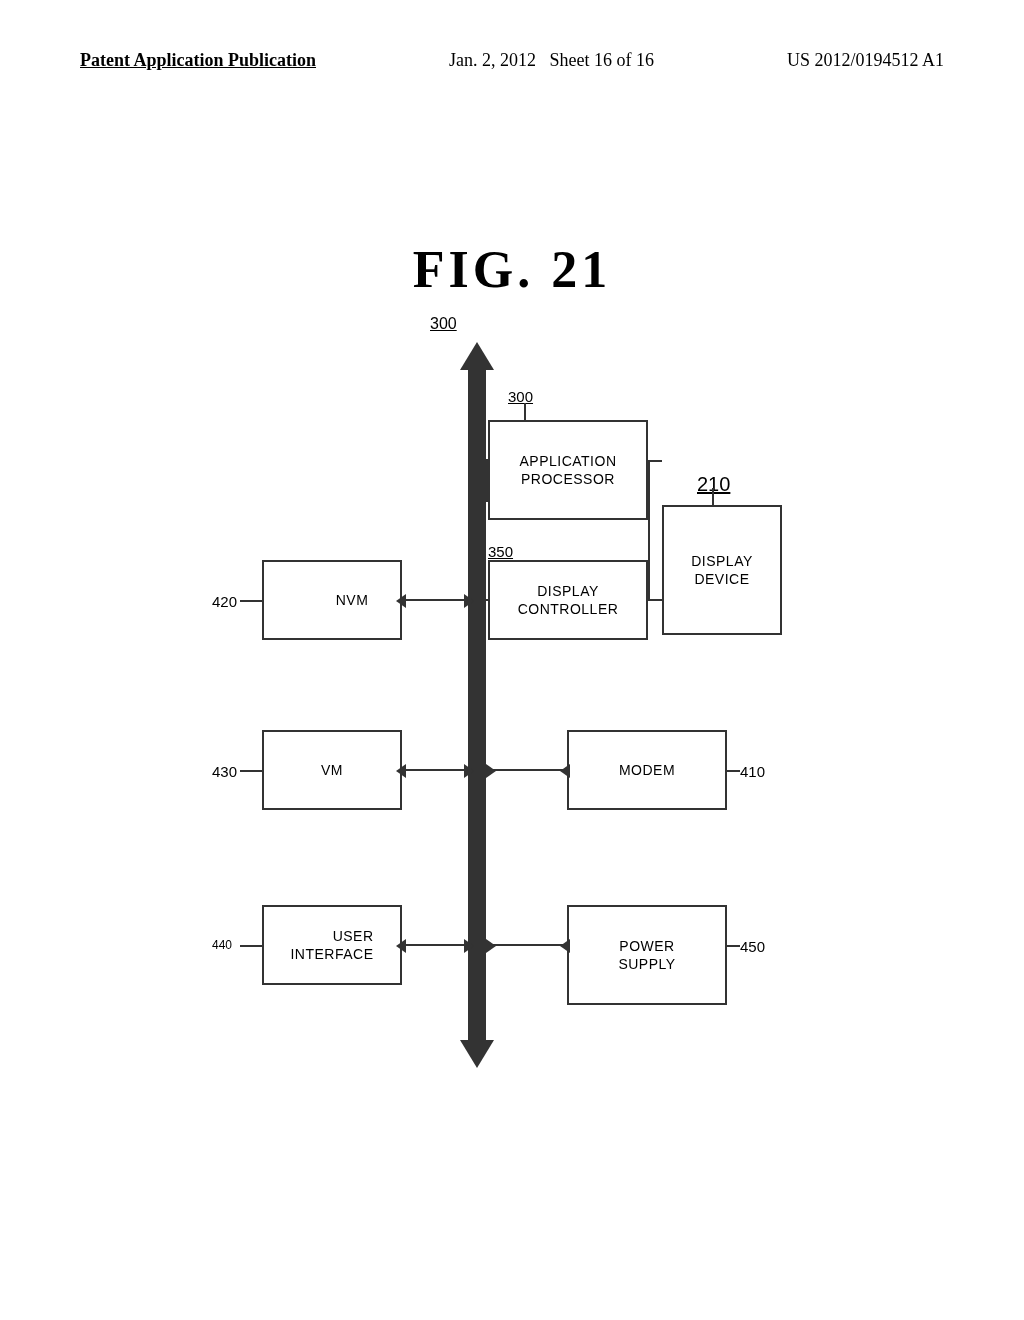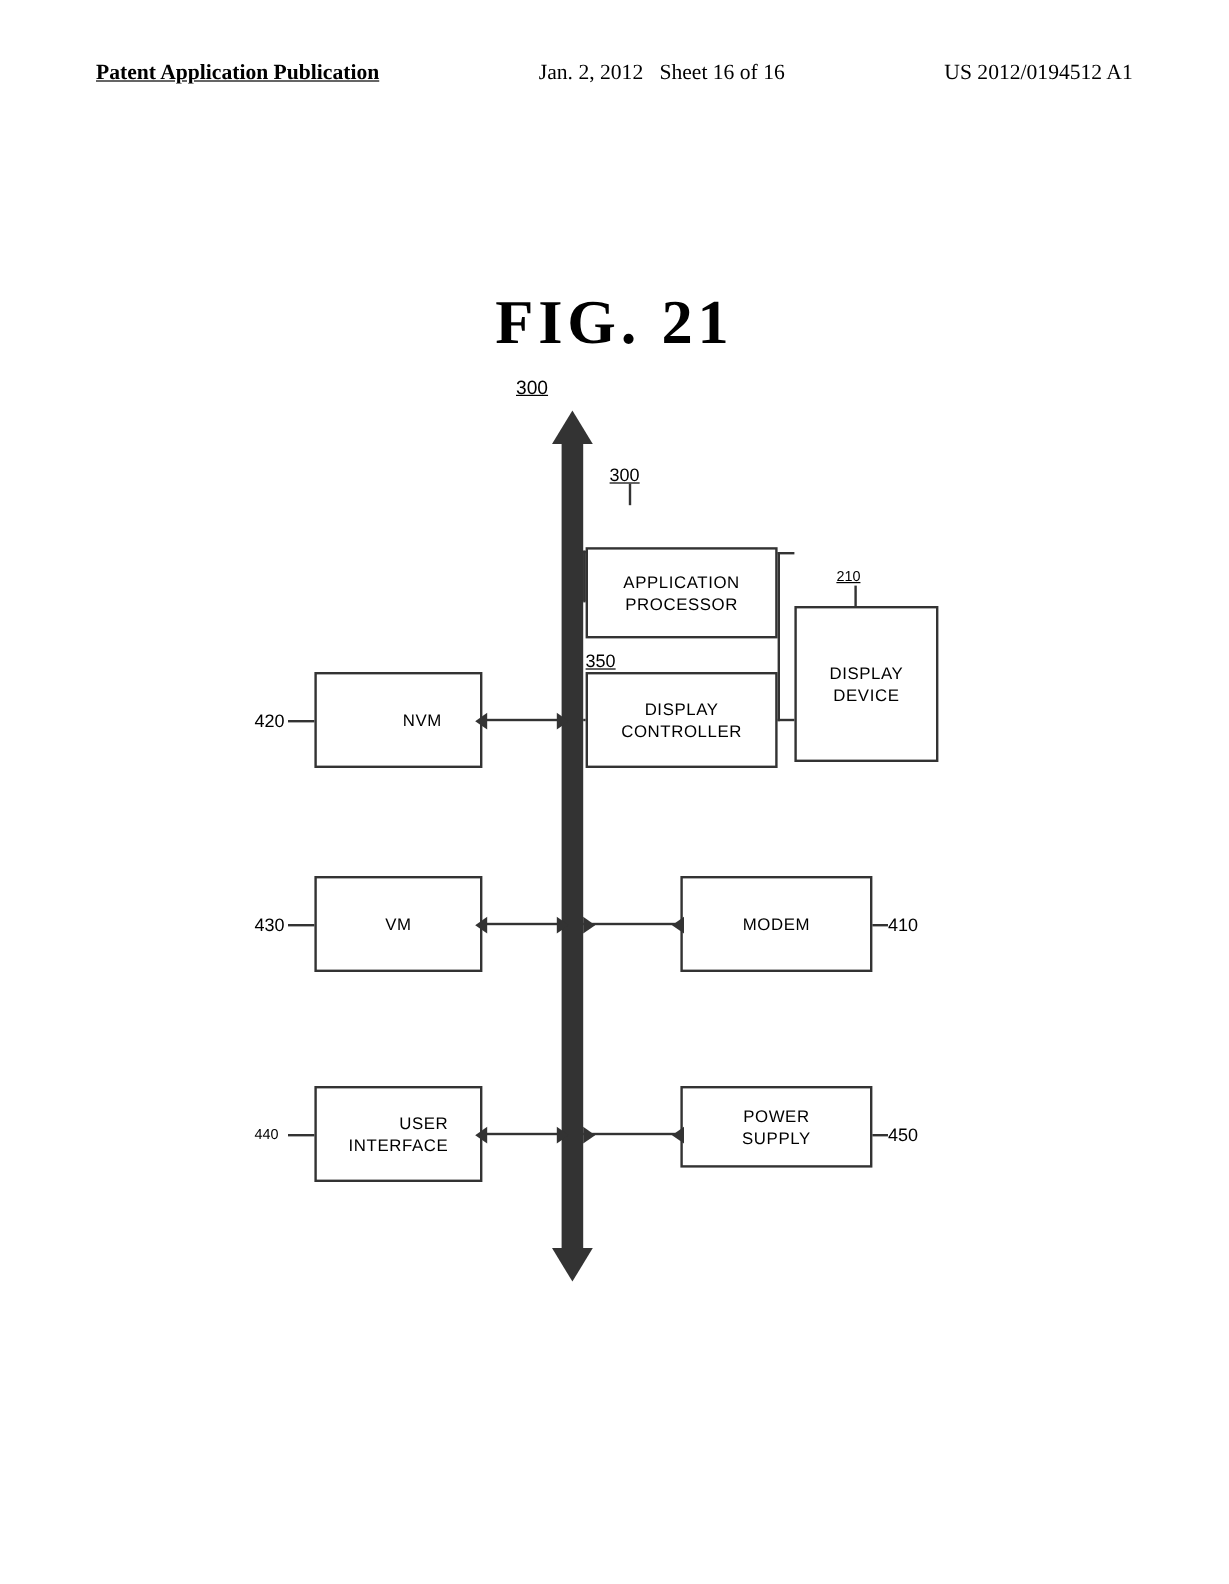--- a/index.html
+++ b/index.html
@@ -127,33 +127,33 @@
   <div class="bus-vertical"></div>
   <div class="arrow-up"></div>
   <div class="arrow-down"></div>
 
   <div style="position:absolute; left:258px; top:-45px; font-size:16px; font-family:Arial,sans-serif; text-decoration:underline;">300</div>
 
   <div style="position:absolute; left:336px; top:28px; font-size:15px; font-family:Arial,sans-serif; text-decoration:underline;">300</div>
 
   <div style="position:absolute; left:352px; top:43px; width:2px; height:18px; background:#333;"></div>
 
-  <div class="box" style="left:316px; top:60px; width:160px; height:76px;margin-top:36px;">
+  <div class="box" style="left:316px; top:60px; width:160px; height:100px;">
     APPLICATION<br>PROCESSOR
   </div>
 
   <div style="position:absolute; left:316px; top:183px; font-size:15px; font-family:Arial,sans-serif; text-decoration:underline;">350</div>
 
   <div class="box" style="left:316px; top:200px; width:160px; height:80px;">
     DISPLAY<br>CONTROLLER
   </div>
 
   <div style="position:absolute; left:314px; top:99px; width:2px; height:2px; background:#333;"></div>
 
-  <div style="position:absolute; left:525px; top:113px; font-size:12px; font-family:Arial,sans-serif; text-decoration:underline;">210</div>
+  <div style="position:absolute; left:525px; top:113px; font-size:20px; font-family:Arial,sans-serif; text-decoration:underline;">210</div>
 
   <div style="position:absolute; left:540px; top:128px; width:2px; height:18px; background:#333;"></div>
 
   <div class="box" style="left:490px; top:145px; width:120px; height:130px;">
     DISPLAY<br>DEVICE
   </div>
 
   <div style="position:absolute; left:476px; top:239px; width:14px; height:2px; background:#333;"></div>
 
   <div style="position:absolute; left:476px; top:100px; width:14px; height:2px; background:#333;"></div>
@@ -210,21 +210,21 @@
 
   <div style="position:absolute; left:40px; top:578px; font-size:12px; font-family:Arial,sans-serif;">440</div>
 
   <div style="position:absolute; left:68px; top:585px; width:22px; height:2px; background:#333;"></div>
 
   <div style="position:absolute; left:230px; top:584px; width:66px; height:2px; background:#333;"></div>
 
   <div style="position:absolute; left:224px; top:579px; width:0; height:0; border-top:7px solid transparent; border-bottom:7px solid transparent; border-right:10px solid #333;"></div>
   <div style="position:absolute; left:292px; top:579px; width:0; height:0; border-top:7px solid transparent; border-bottom:7px solid transparent; border-left:10px solid #333;"></div>
 
-  <div class="box" style="left:395px; top:545px; width:160px; height:68px;">
+  <div class="box" style="left:395px; top:545px; width:160px; height:100px;">
     POWER<br>SUPPLY
   </div>
 
   <div style="position:absolute; left:568px; top:578px; font-size:15px; font-family:Arial,sans-serif;">450</div>
 
   <div style="position:absolute; left:555px; top:585px; width:13px; height:2px; background:#333;"></div>
 
   <div style="position:absolute; left:314px; top:584px; width:81px; height:2px; background:#333;"></div>
 
   <div style="position:absolute; left:388px; top:579px; width:0; height:0; border-top:7px solid transparent; border-bottom:7px solid transparent; border-right:10px solid #333;"></div>

